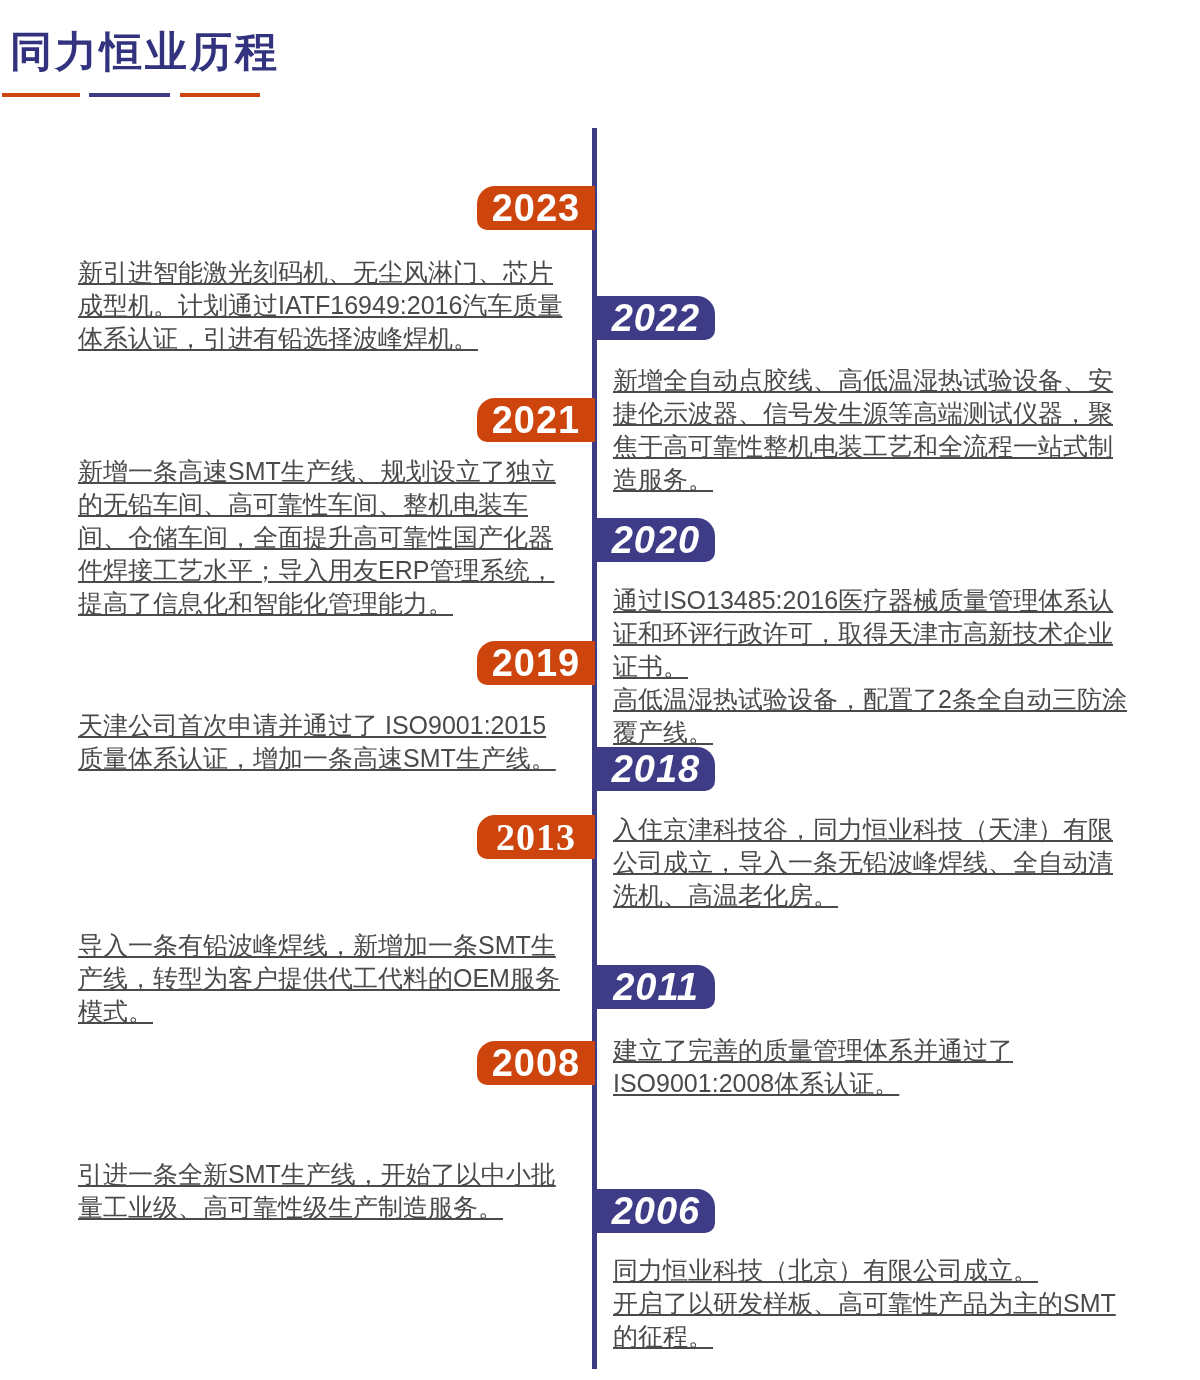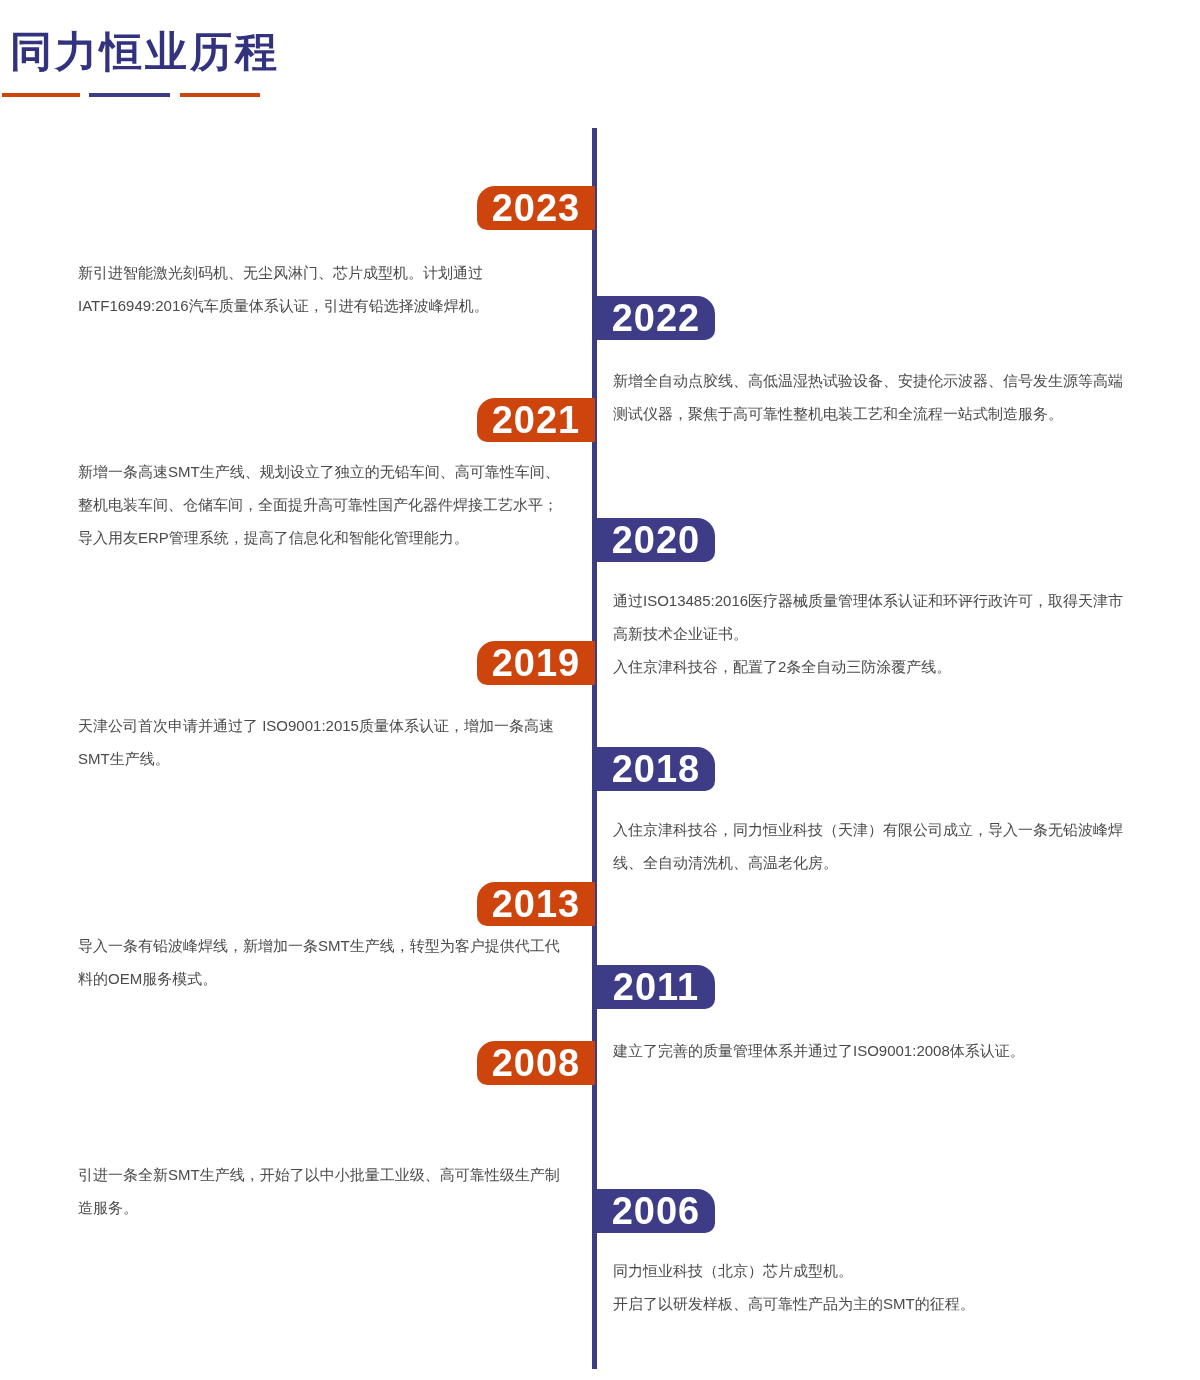--- a/index.html
+++ b/index.html
@@ -64,28 +64,30 @@
   }
   .badge-left{
     background:var(--orange);
     border-radius:18px 0 0 10px;
     left:477px;
   }
   .badge-right{
     background:var(--purple);
     border-radius:0 18px 10px 0;
     left:597px;
+    font-style:italic;
   }
   .milestone-text{
     position:absolute;
-    font-size:15px;
+    font-size:25px;
     line-height:33px;
     color:var(--text-color);
     white-space:pre-line;
     z-index:2;
+    text-decoration:underline;
   }
   .text-left{left:78px;width:492px;}
   .text-right{left:613px;width:520px;}
 </style>
 </head>
 <body>
 
 <div class="page">
 
   <div class="page-title">同力恒业历程</div>
@@ -106,47 +108,47 @@
   </div>
 
   <div>
     <div class="year-badge badge-left" style="top:390px;">2021</div>
     <div class="milestone-text text-left" style="top:447px;">新增一条高速SMT生产线、规划设立了独立的无铅车间、高可靠性车间、整机电装车间、仓储车间，全面提升高可靠性国产化器件焊接工艺水平；导入用友ERP管理系统，提高了信息化和智能化管理能力。</div>
   </div>
 
   <div>
     <div class="year-badge badge-right" style="top:510px;">2020</div>
     <div class="milestone-text text-right" style="top:576px;">通过ISO13485:2016医疗器械质量管理体系认证和环评行政许可，取得天津市高新技术企业证书。
-入住京津科技谷，配置了2条全自动三防涂覆产线。</div>
+高低温湿热试验设备，配置了2条全自动三防涂覆产线。</div>
   </div>
 
   <div>
     <div class="year-badge badge-left" style="top:633px;">2019</div>
     <div class="milestone-text text-left" style="top:701px;">天津公司首次申请并通过了 ISO9001:2015质量体系认证，增加一条高速SMT生产线。</div>
   </div>
 
   <div>
     <div class="year-badge badge-right" style="top:739px;">2018</div>
     <div class="milestone-text text-right" style="top:805px;">入住京津科技谷，同力恒业科技（天津）有限公司成立，导入一条无铅波峰焊线、全自动清洗机、高温老化房。</div>
   </div>
 
   <div>
-    <div class="year-badge badge-left" style="top:874px;">2013</div>
+    <div class="year-badge badge-left" style="top:807px;font-family:Liberation Serif, serif;">2013</div>
     <div class="milestone-text text-left" style="top:921px;">导入一条有铅波峰焊线，新增加一条SMT生产线，转型为客户提供代工代料的OEM服务模式。</div>
   </div>
 
   <div>
     <div class="year-badge badge-right" style="top:957px;">2011</div>
     <div class="milestone-text text-right" style="top:1026px;">建立了完善的质量管理体系并通过了ISO9001:2008体系认证。</div>
   </div>
 
   <div>
     <div class="year-badge badge-left" style="top:1033px;">2008</div>
     <div class="milestone-text text-left" style="top:1150px;">引进一条全新SMT生产线，开始了以中小批量工业级、高可靠性级生产制造服务。</div>
   </div>
 
   <div>
     <div class="year-badge badge-right" style="top:1181px;text-align:right;">2006</div>
-    <div class="milestone-text text-right" style="top:1246px;">同力恒业科技（北京）芯片成型机。
+    <div class="milestone-text text-right" style="top:1246px;">同力恒业科技（北京）有限公司成立。
 开启了以研发样板、高可靠性产品为主的SMT的征程。</div>
   </div>
 
 </div>
 
 </body></html>

